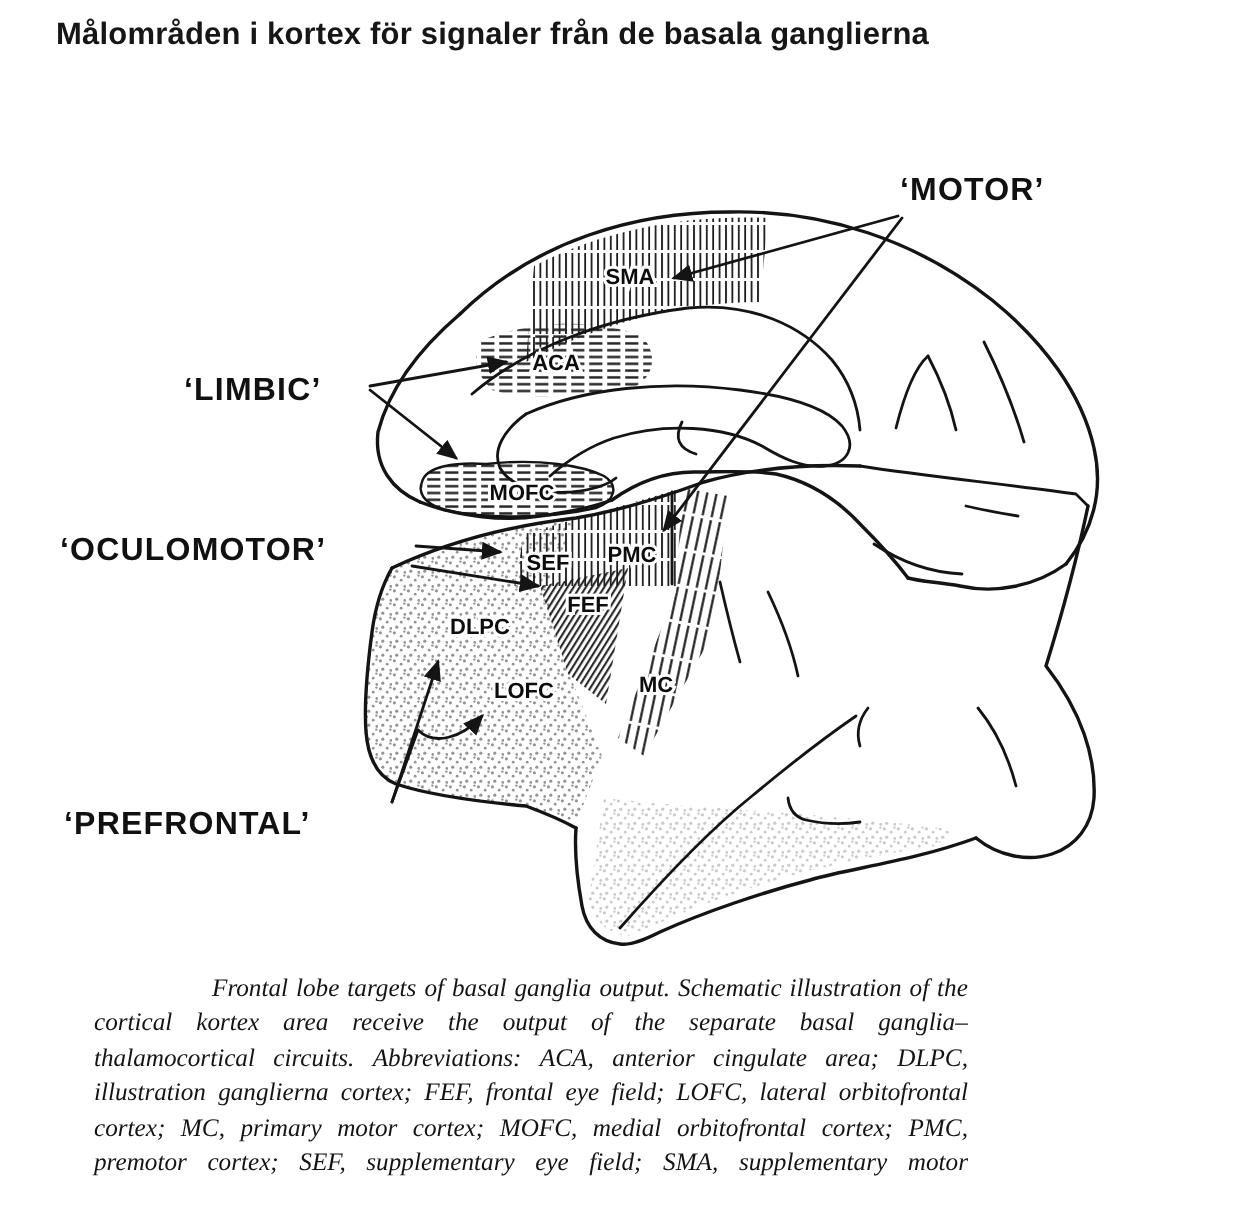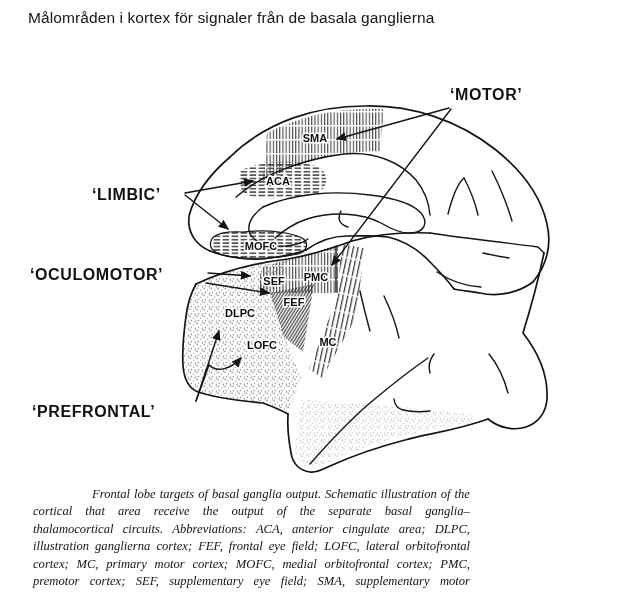--- a/index.html
+++ b/index.html
@@ -1,22 +1,22 @@
 <!DOCTYPE html>
 <html><head>
 <meta charset="utf-8">
 <style>
   html,body{margin:0;padding:0;background:#ffffff;}
   body{width:622px;height:613px;position:relative;overflow:hidden;
        font-family:"Liberation Sans",sans-serif;}
   .page-title{position:absolute;left:28px;top:9px;width:560px;
-       font-family:"Liberation Sans",sans-serif;font-size:15.5px;font-weight:400;
+       font-family:"Liberation Sans",sans-serif;font-size:15.5px;font-weight:700;
        color:#161616;letter-spacing:.1px;}
   #fig{position:absolute;left:0;top:0;width:622px;height:613px;}
-  .caption{position:absolute;left:33px;top:486px;width:437px;
+  .caption{position:absolute;left:47px;top:486px;width:437px;
        font-family:"Liberation Serif",serif;font-style:italic;font-size:12.6px;
        color:#141414;line-height:17.4px;}
   .cap-line{height:17.4px;white-space:nowrap;}
   .cap-line.flexline{display:flex;justify-content:space-between;white-space:normal;}
   .cap-line.first{padding-left:59px;}
   svg text{font-family:"Liberation Sans",sans-serif;}
   .circuit-label{font-size:16px;font-weight:bold;fill:#111;letter-spacing:.6px;}
   .region-label{font-size:11px;font-weight:bold;fill:#0d0d0d;
        paint-order:stroke;stroke:#ffffff;stroke-width:3px;text-anchor:middle;}
 </style>
@@ -142,21 +142,21 @@
       <span>basal</span>
       <span>ganglia</span>
       <span>output.</span>
       <span>Schematic</span>
       <span>illustration</span>
       <span>of</span>
       <span>the</span>
     </div>
   <div class="cap-line justify flexline">
       <span>cortical</span>
-      <span>that</span>
+      <span>kortex</span>
       <span>area</span>
       <span>receive</span>
       <span>the</span>
       <span>output</span>
       <span>of</span>
       <span>the</span>
       <span>separate</span>
       <span>basal</span>
       <span>ganglia–</span>
     </div>

